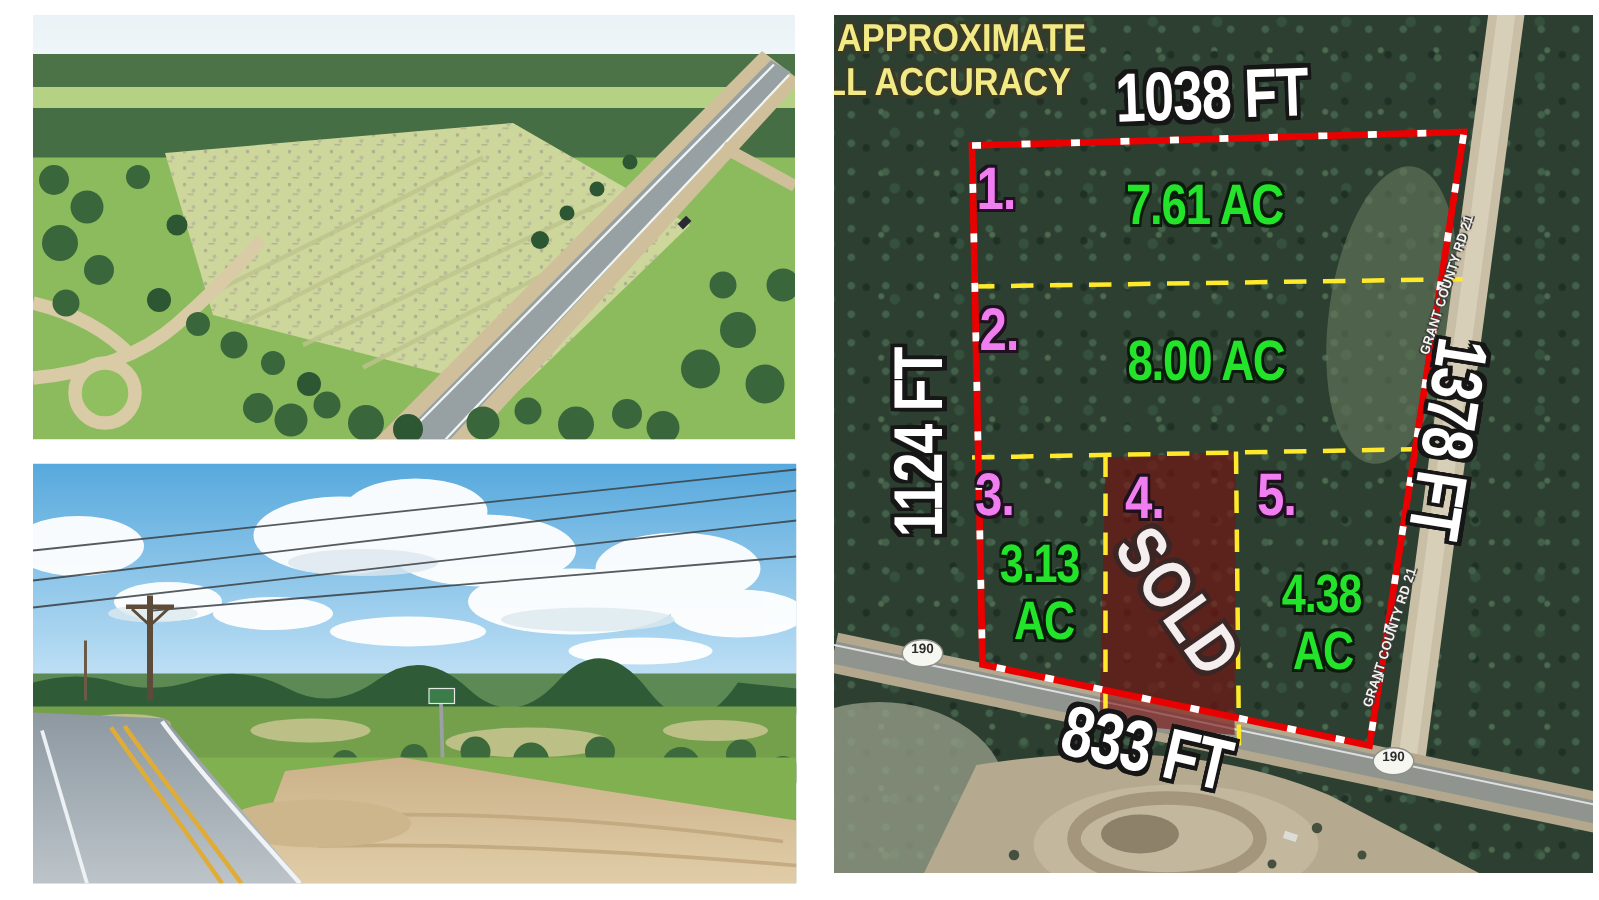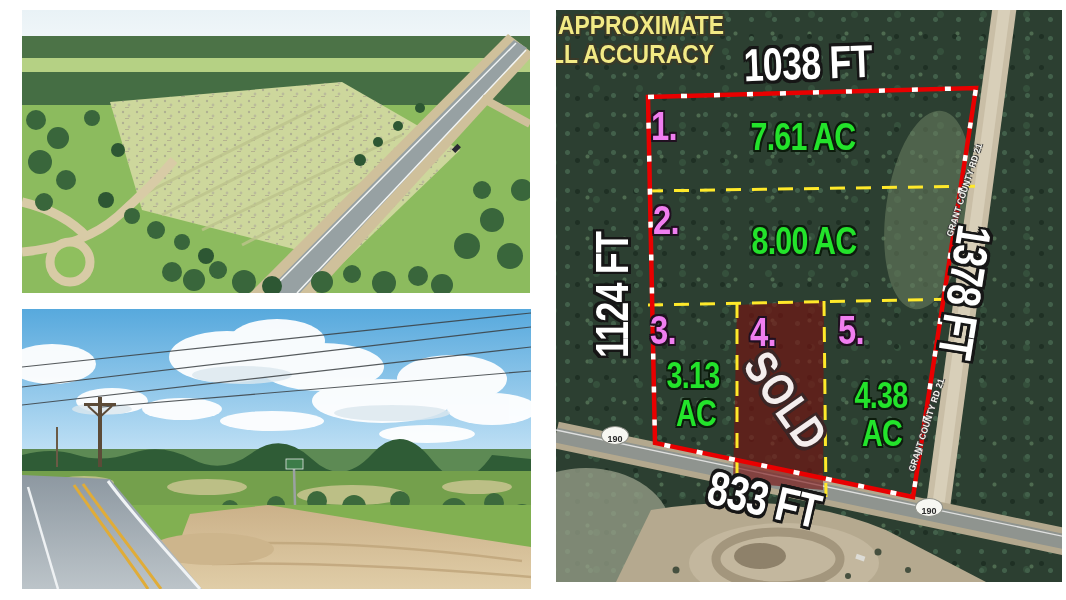--- a/index.html
+++ b/index.html
@@ -38,21 +38,21 @@
                    2px 2px 0 #3a3a28,0 -2px 0 #3a3a28,0 2px 0 #3a3a28,
                    -2px 0 0 #3a3a28,2px 0 0 #3a3a28;}
   .sold{color:#f4eeee;font-size:46px;
        text-shadow:-3px -3px 0 #3b2626,3px -3px 0 #3b2626,-3px 3px 0 #3b2626,
                    3px 3px 0 #3b2626,0 -3px 0 #3b2626,0 3px 0 #3b2626,
                    -3px 0 0 #3b2626,3px 0 0 #3b2626;}
   .croad{color:#f5f5f0;font-size:9px;font-weight:bold;letter-spacing:.5px;
        text-shadow:0 0 2px #3c3c3c,1px 1px 0 #3c3c3c,-1px -1px 0 #3c3c3c;}
   .shield{position:absolute;width:26px;height:17px;background:#f7f7f2;
        border:1px solid #8e9089;border-radius:50%;color:#2b2b2b;
-       font-size:9px;font-weight:bold;display:flex;align-items:flex-end;
+       font-size:9px;font-weight:bold;display:flex;align-items:flex-start;
        justify-content:center;letter-spacing:0;}
 </style>
 </head>
 <body>
 
 <div class="panel" id="photo-aerial">
   <svg class="svg-abs" viewBox="0 0 508 283">
     <defs>
       <linearGradient id="p1sky" x1="0" y1="0" x2="0" y2="1">
         <stop offset="0" stop-color="#e9f2f6"></stop>

